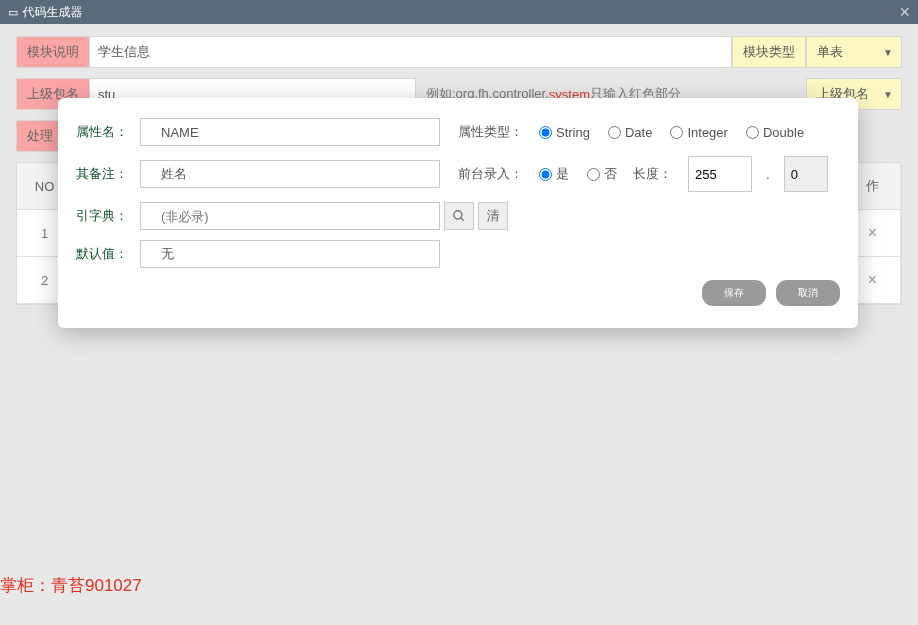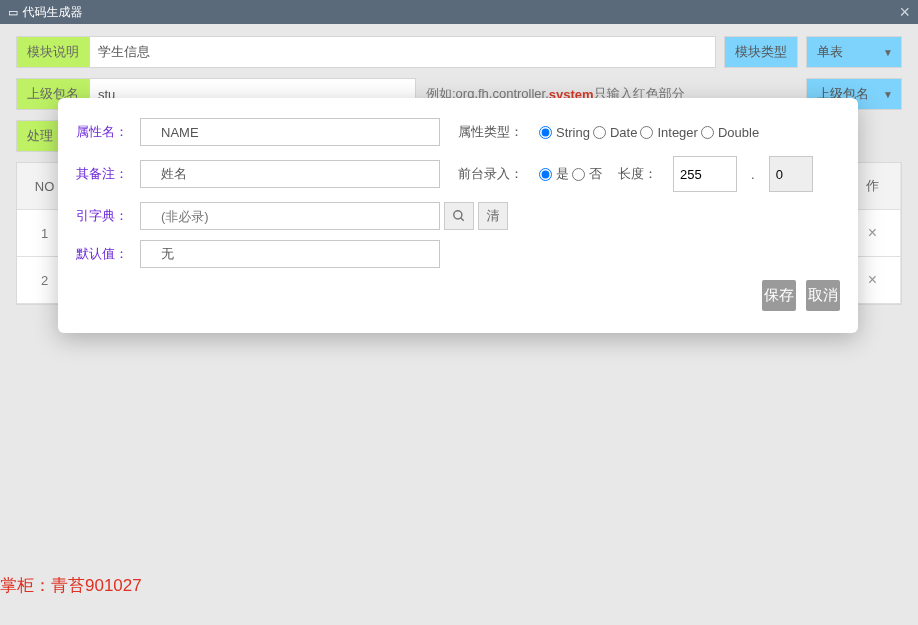--- a/index.html
+++ b/index.html
@@ -27,21 +27,21 @@
     .titlebar .close-x { font-size: 18px; cursor: pointer; color: #cfd6dd; }
     .content { padding: 12px 16px; }
     .row {
       display: flex;
       align-items: stretch;
       margin-bottom: 10px;
       gap: 0;
     }
     .cell-label {
       border: 1px solid #d6d6d6;
-      background: #bef264;
+      background: #fca5a5;
       padding: 6px 10px;
       color: #666;
       display: flex;
       align-items: center;
       min-width: 72px;
     }
     .cell-input {
       border: 1px solid #d6d6d6;
       border-left: none;
       background: #ffffff;
@@ -53,42 +53,41 @@
     .cell-input input[type=text] {
       border: none;
       outline: none;
       width: 100%;
       font-size: 13px;
       color: #555;
       background: transparent;
     }
     .cell-select {
       border: 1px solid #d6d6d6;
-      background: #7dd3fc;
+      background: #fef9c3;
       padding: 6px 10px;
       display: flex;
       align-items: center;
       min-width: 72px;
-      margin-left: 8px;
       position: relative;
     }
     .cell-select.wide { min-width: 96px; }
     .cell-select .caret {
       position: absolute;
       right: 8px;
       font-size: 10px;
       color: #666;
     }
     .hint-text {
       padding: 6px 10px;
       color: #777;
       display: flex;
       align-items: center;
     }
-    .hint-red { color: #d43b2b; font-weight: bold; }
+    .hint-red { color: #d43b2b; }
     .table {
       border: 1px solid #d9d9d9;
       background: #f3f3f3;
     }
     .thead, .trow {
       display: flex;
       border-bottom: 1px solid #e0e0e0;
     }
     .thead { background: #f3f3f3; }
     .trow { background: #fff; }
@@ -117,39 +116,39 @@
       padding: 20px 18px 22px 18px;
       z-index: 10;
     }
     .mrow {
       display: flex;
       align-items: center;
       margin-bottom: 10px;
     }
     .mlabel {
       width: 64px;
-      color: #6d28d9;
+      color: #14532d;
     }
     .mcolon { margin-right: 6px; }
     .minput {
       border: 1px solid #c8c8c8;
       padding: 4px 20px;
       height: 28px;
       width: 300px;
       font-size: 13px;
       color: #555;
     }
     .minput.placeholder { color: #6d28d9; }
     .mright {
       margin-left: 18px;
       display: flex;
       align-items: center;
       gap: 16px;
     }
-    .radio-group { display: flex; align-items: center; gap: 3px; }
+    .radio-group { display: flex; align-items: center; gap: 18px; }
     .radio-item { display: flex; align-items: center; gap: 4px; }
     .radio-item input { cursor: pointer; }
     .len-input {
       border: 1px solid #c8c8c8;
       height: 36px;
       width: 64px;
       padding: 2px 6px;
       font-size: 13px;
     }
     .len-input.short { width: 44px; background: #eee; }
@@ -170,24 +169,24 @@
     .orange-hint {
       color: #e08a1a;
       margin-left: 14px;
       font-size: 13px;
     }
     .btn-row { margin-top: 12px; display: flex; justify-content: flex-end; gap: 10px; }
     .btn {
       background: #9a9a9a;
       border: none;
       color: #fff;
-      padding: 6px 2px;
-      border-radius: 2px;
+      padding: 6px 22px;
+      border-radius: 11px;
       cursor: pointer;
-      font-size: 15px;
+      font-size: 10px;
     }
     .notice {
       color: #d43b2b;
       font-size: 13px;
       line-height: 1.9;
       margin-top: 8px;
     }
     .footer-brand {
       position: absolute;
       left: 0;

